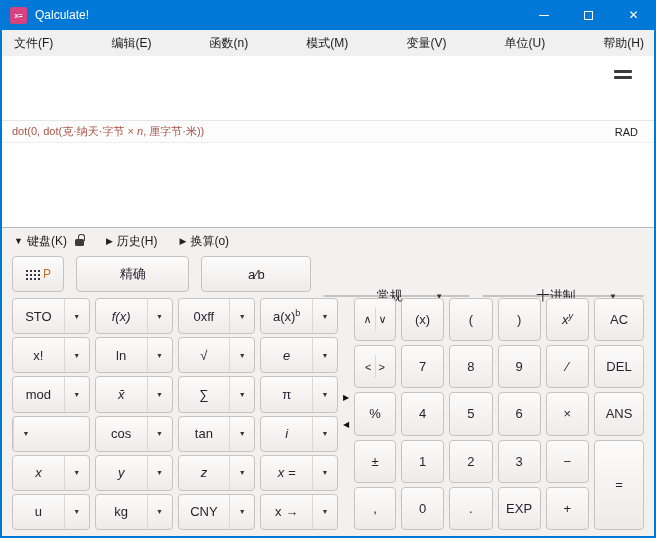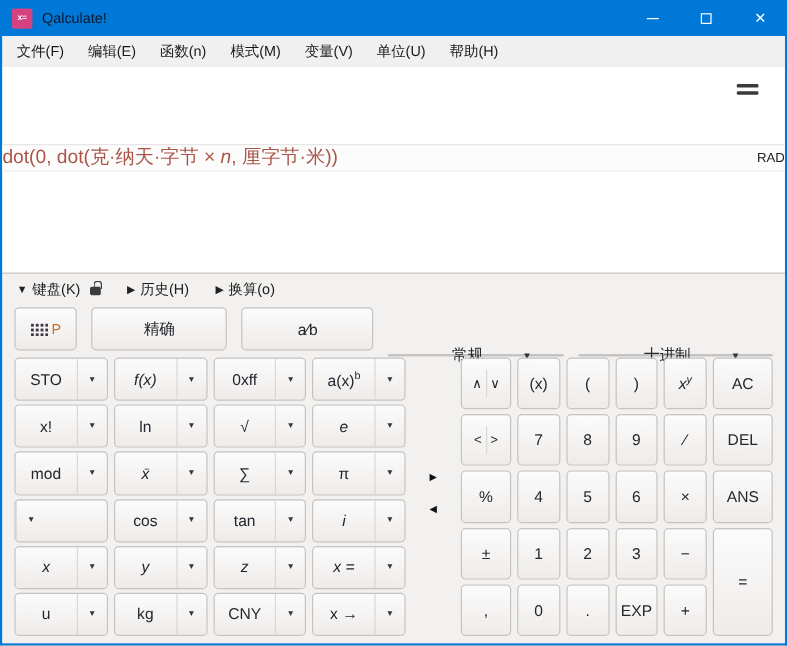--- a/index.html
+++ b/index.html
@@ -4,37 +4,37 @@
 <style>
   * { margin:0; padding:0; box-sizing:border-box; }
   body { font-family:"Liberation Sans", sans-serif; background:#888; }
   .win { width:656px; height:538px; background:#fff; position:relative;
          border-left:2px solid #0078d7; border-right:2px solid #0078d7; border-bottom:2px solid #0078d7; }
   
   .titlebar { height:30px; background:#0078d7; display:flex; align-items:center; margin:0 -2px; }
   .appicon { width:17px; height:17px; background:#d6427f; border-radius:2px; margin:0 8px 0 10px;
              display:flex; align-items:center; justify-content:center; color:#fff; font-size:7px;
              font-weight:bold; line-height:1; letter-spacing:0; }
-  .wtitle { color:#0f172a; font-size:12px; flex:1; }
+  .wtitle { color:#ffffff; font-size:12px; flex:1; }
   .wbtn { width:45px; height:30px; display:flex; align-items:center; justify-content:center; color:#fff; }
   .mline { width:10px; height:1px; background:#fff; display:block; }
   .mbox { width:9px; height:9px; border:1px solid #fff; display:block; }
   .xgl { font-size:12px; line-height:1; }
   
-  .menubar { height:26px; background:#f0f0f0; display:flex; align-items:center; padding-left:2px; }
+  .menubar { height:26px; background:#f0f0f0; display:flex; align-items:center; padding-left:2px;justify-content:space-between; }
   .menu-item { font-size:12px; color:#1a1a1a; padding:0 10px; line-height:26px; }
   
   .display { height:171px; background:#fff; position:relative; }
   .eqicon { position:absolute; top:11px; right:22px; width:18px; }
   .eqicon i { display:block; height:3px; background:#3a3a3a; border-radius:1px; margin:3px 0; }
   .parse-line { position:absolute; top:64px; left:0; right:0; height:23px; background:#fcfcfc;
                 border-top:1px solid #e6e6e6; border-bottom:1px solid #eeeeee;
                 display:flex; align-items:center; }
-  .parse-expr { font-size:16px; color:#aa5548; flex:1; }
-  .angle-mode { font-size:11px; color:#222; padding-right:0; }
+  .parse-expr { font-size:11px; color:#aa5548; padding-left:10px; flex:1; }
+  .angle-mode { font-size:11px; color:#222; padding-right:16px; }
   .it { font-style:italic; }
   
   .keypad { height:309px; background:#f2f1ef; border-top:1px solid #bab8b6; padding-top:2px; }
   .tabrow { height:22px; display:flex; align-items:center; padding-left:12px; font-size:12px; color:#1c1c1c; }
   .tab { display:flex; align-items:center; margin-right:22px; }
   .tri { font-size:9px; color:#222; margin-right:4px; }
   .lock { width:9px; height:7px; background:#3c3c3c; border-radius:1.5px; position:relative;
           display:inline-block; margin:2px 0 0 8px; }
   .lock:before { content:""; position:absolute; top:-5px; left:3px; width:5px; height:6px;
                  border:1.5px solid #3c3c3c; border-bottom:none; border-radius:3px 3px 0 0; }
@@ -45,21 +45,21 @@
   .kpbtn { width:52px; gap:3px; }
   .dotgrid { width:15px; height:11px;
              background-image:radial-gradient(circle, #3b3043 1.1px, transparent 1.4px);
              background-size:4px 4px; background-position:0 0; }
   .plabel { color:#c4722e; font-size:12px; }
   .w-exact { flex:1.5;font-family:Liberation Mono, monospace; } .w-frac { flex:1.45; } .w-mode { flex:1.95; } .w-base { flex:2.15;align-items:center; }
   .dd { justify-content:flex-start;margin-top:39px; }
   .dd .ddlab { flex:1; text-align:center; padding-left:20px; }
   .dd .ddarrow { width:34px; font-size:8px; color:#35353a; text-align:left; }
   
-  .kbody { display:flex; margin:2px 10px 0; gap:19px; height:232px; }
+  .kbody { display:flex; margin:2px 10px 0; gap:4px; height:232px; }
   .lgrid { width:326px; display:grid; grid-template-columns:repeat(4,1fr); grid-template-rows:repeat(6,1fr);
            gap:3px 5px; }
   .sbtn { background:linear-gradient(#fcfbfb,#edecea); border:1px solid #c6c4c2; border-radius:4px;
           color:#26252e; display:flex; overflow:hidden; }
   .sb-main { flex:1; display:flex; align-items:center; justify-content:center; font-size:13px; }
   .sb-arrow { width:25px; border-left:1px solid #dad8d6; display:flex; align-items:center;
               justify-content:center; font-size:7px; color:#35353a; }
   sup { font-size:9px; }
   .splitcol { width:8px; display:flex; flex-direction:column; align-items:center; justify-content:center;
               gap:18px; font-size:8px; color:#111; margin-top:-6px; }

